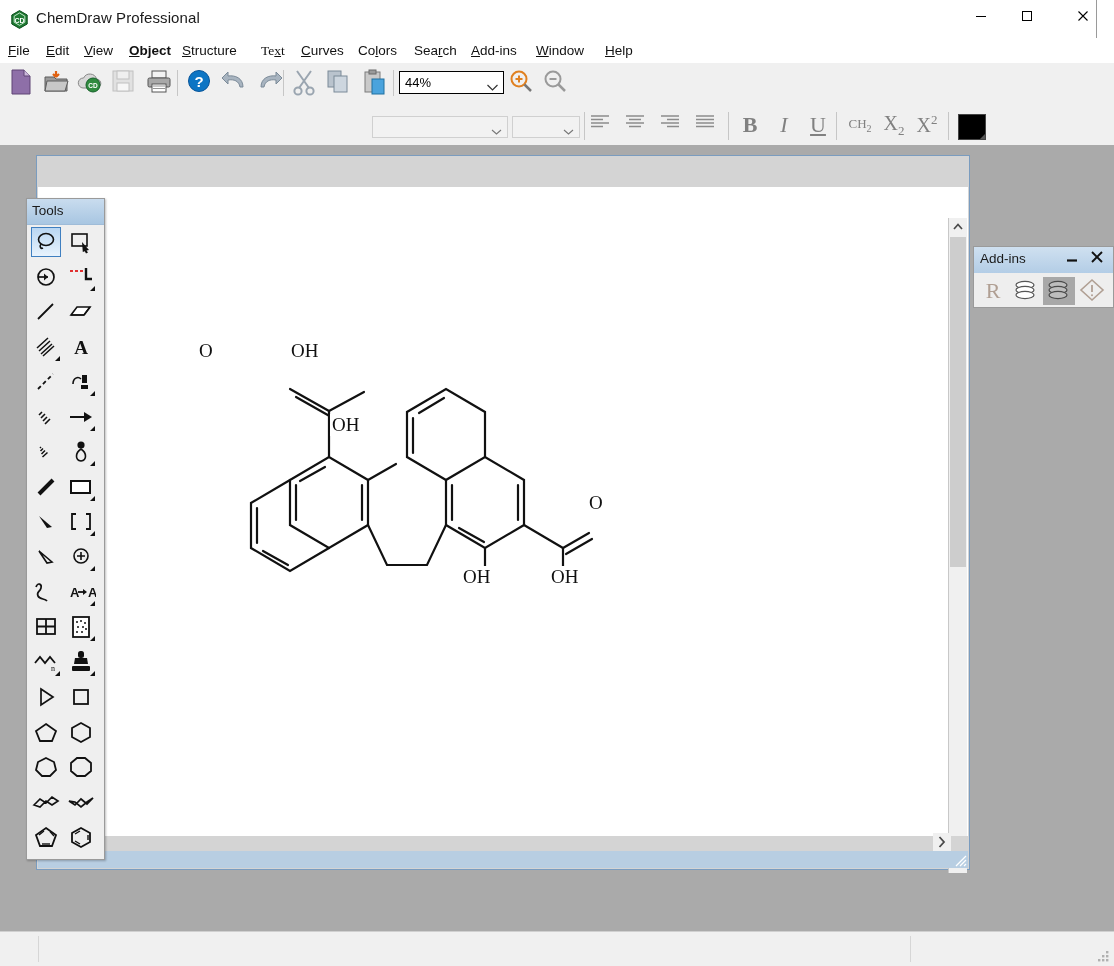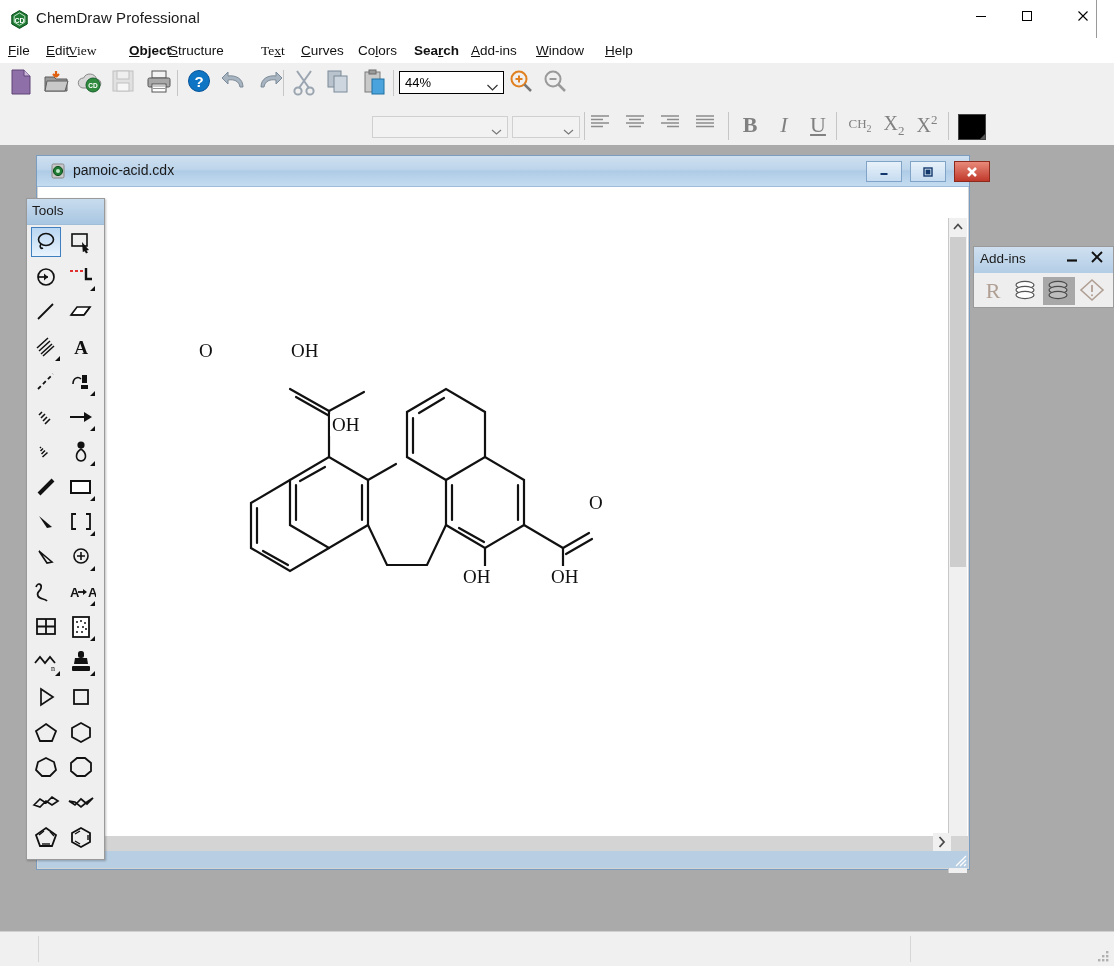--- a/index.html
+++ b/index.html
@@ -124,27 +124,27 @@
       <svg width="12" height="12" viewBox="0 0 12 12">
           <path d="M1.5 1.5 L10.5 10.5 M10.5 1.5 L1.5 10.5" stroke="#000" stroke-width="1.1"></path>
         </svg>
     </div>
     <div class="title-sep"></div>
   </div>
 
   <div class="menubar" id="menubar">
       <div class="menu-item" style="left: 2px;"><u>F</u>ile</div>
       <div class="menu-item" style="left: 40px;"><u>E</u>dit</div>
-      <div class="menu-item" style="left: 62px; font-family: Liberation Serif, serif;"><u>V</u>iew</div>
+      <div class="menu-item" style="left: 78px;"><u>V</u>iew</div>
       <div class="menu-item" style="left: 123px; font-weight: bold;"><u>O</u>bject</div>
-      <div class="menu-item" style="left: 163px;"><u>S</u>tructure</div>
+      <div class="menu-item" style="left: 176px;"><u>S</u>tructure</div>
       <div class="menu-item" style="left: 255px; font-family: Liberation Serif, serif;">Te<u>x</u>t</div>
       <div class="menu-item" style="left: 295px;"><u>C</u>urves</div>
       <div class="menu-item" style="left: 352px;">Co<u>l</u>ors</div>
-      <div class="menu-item" style="left: 408px; font-weight: bold;">Sea<u>r</u>ch</div>
+      <div class="menu-item" style="left: 408px;">Sea<u>r</u>ch</div>
       <div class="menu-item" style="left: 465px;"><u>A</u>dd-ins</div>
       <div class="menu-item" style="left: 530px;"><u>W</u>indow</div>
       <div class="menu-item" style="left: 599px;"><u>H</u>elp</div>
     </div>
 
   <div class="toolbar1"></div>
 
   <div class="tbtn" style="left:8px">
     <svg width="26" height="28" viewBox="0 0 26 28">
       <path d="M4 2 H16 L22 8 V26 H4 Z" fill="#8e6fa8" stroke="#5e4474" stroke-width="1"></path>
@@ -314,47 +314,20 @@
   </div>
   <div class="stylebtn" style="left:913px;width:28px;top:112px;font:20px 'Liberation Serif',serif;">
     <span>X</span><sup style="font-size:13px">2</sup>
   </div>
   <div class="tbsep" style="left:948px;top:112px;height:28px;"></div>
   <div class="colorsw"></div>
 
   <div class="mdi"></div>
 
   <div class="docwin">
-    <div class="doc-title">
-      <span class="doc-icon">
-        <svg width="16" height="16" viewBox="0 0 16 16">
-          <rect x="2" y="1" width="12" height="14" rx="1.5" fill="#c8c8c8" stroke="#888" stroke-width="1"></rect>
-          <circle cx="8" cy="8" r="4.6" fill="#1f7a33" stroke="#0d4f1d" stroke-width="1"></circle>
-          <circle cx="8" cy="8" r="2" fill="#bfe6c6"></circle>
-        </svg>
-      </span>
-      <span class="doc-name">pamoic-acid.cdx</span>
-
-      <div class="dbtn" style="left:829px;background:linear-gradient(to bottom,#e8f1fa,#c6dcf0);border:1px solid #7fa4c8;">
-        <svg width="11" height="11" viewBox="0 0 11 11">
-            <path d="M2 7.5 H9" stroke="#13386b" stroke-width="2"></path>
-          </svg>
-      </div>
-      <div class="dbtn" style="left:873px;background:linear-gradient(to bottom,#e8f1fa,#c6dcf0);border:1px solid #7fa4c8;">
-        <svg width="12" height="12" viewBox="0 0 12 12">
-          <rect x="2" y="2" width="8" height="8" fill="none" stroke="#13386b" stroke-width="1.4"></rect>
-          <rect x="3.6" y="3.6" width="4.8" height="4.8" fill="#13386b"></rect>
-        </svg>
-      </div>
-      <div class="dbtn" style="left:917px;background:linear-gradient(to bottom,#e88a7a,#c0392b);border:1px solid #8d2a1e;">
-        <svg width="13" height="13" viewBox="0 0 13 13">
-          <path d="M2.5 2.5 L10.5 10.5 M10.5 2.5 L2.5 10.5" stroke="#fff" stroke-width="2.6"></path>
-        </svg>
-      </div>
-    </div>
 
     <div class="canvas-outer">
       <div style="position:absolute;left:0;top:0;width:912px;height:655px;background:#fff;">
         <svg class="mol" width="912" height="655" viewBox="0 0 912 655">
           <g stroke="#000" stroke-width="2" fill="none" stroke-linecap="round">
 
             <path d="M251 285 L251 340"></path>
             <path d="M251 340 L290 363"></path>
             <path d="M290 363 L329 340"></path>
             <path d="M329 340 L329 285"></path>

